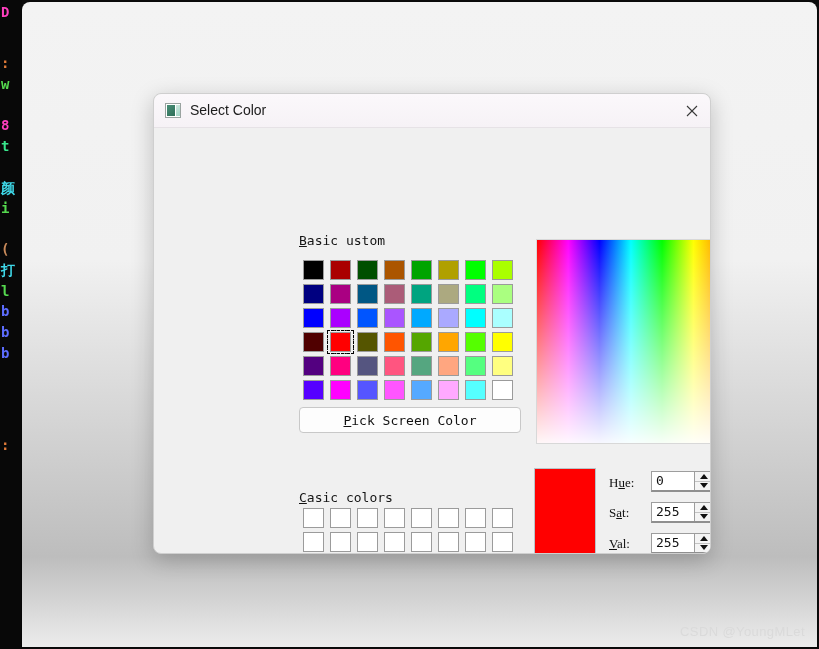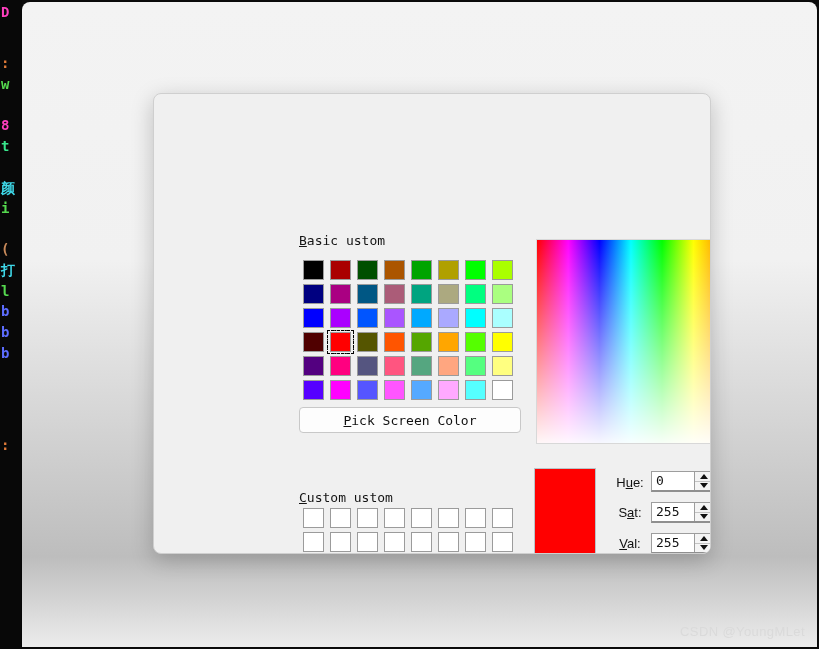--- a/index.html
+++ b/index.html
@@ -244,24 +244,24 @@
     position: absolute;
     left: 380px; top: 374px;
     width: 62px; height: 123px;
     border: 1px solid #b9c4c9;
     box-sizing: border-box;
   }
 
   
   .field-label {
     position: absolute;
-    font-family: Liberation Sans, sans-serif;
+    font-family: Liberation Serif, serif;
     font-size: 13px;
     color: #111;
-    text-align: center;
+    text-align: left;
   }
   .spin {
     position: absolute;
     width: 62px; height: 21px;
     background: #fff;
     border: 1px solid #9d9d9d;
     border-bottom: 2px solid #8f8f8f;
     box-sizing: border-box;
     display: flex; align-items: center;
   }
@@ -320,20 +320,30 @@
     </div>
 
   <div id="app-window">
 
 
 
     <div id="csdn-watermark">CSDN @YoungMLet</div>
 
     <div id="color-dialog">
 
+      <div id="dialog-titlebar">
+        <div id="dialog-icon"></div>
+        <div id="dialog-title">Select Color</div>
+        <div id="dialog-close">
+          <svg width="14" height="14" viewBox="0 0 14 14">
+            <line x1="2" y1="2" x2="12" y2="12" stroke="#3a3a3a" stroke-width="1.1"></line>
+            <line x1="12" y1="2" x2="2" y2="12" stroke="#3a3a3a" stroke-width="1.1"></line>
+          </svg>
+        </div>
+      </div>
 
       <div class="section-label" style="left:145px; top:139px;">
         <span class="mn">B</span><span>asic ustom</span>
       </div>
       <div id="basic-colors-grid">
           <div class="swatch-cell">
             <div class="swatch" style="background: rgb(0, 0, 0);"></div>
           </div>
           <div class="swatch-cell">
             <div class="swatch" style="background: rgb(170, 0, 0);"></div>
@@ -477,21 +487,21 @@
             <div class="swatch" style="background: rgb(255, 255, 255);"></div>
           </div>
         </div>
 
       <div class="qt-button" id="btn-pick-screen">
         <span class="mn">P</span>
           <span>ick Screen Color</span>
       </div>
 
       <div class="section-label" style="left:145px; top:396px;">
-        <span class="mn">C</span><span>ustom ustom</span>
+        <span class="mn">C</span><span>asic colors</span>
       </div>
       <div id="custom-colors-grid">
           <div class="swatch-cell">
             <div class="swatch" style="background: rgb(255, 255, 255);"></div>
           </div>
           <div class="swatch-cell">
             <div class="swatch" style="background: rgb(255, 255, 255);"></div>
           </div>
           <div class="swatch-cell">
             <div class="swatch" style="background: rgb(255, 255, 255);"></div>

